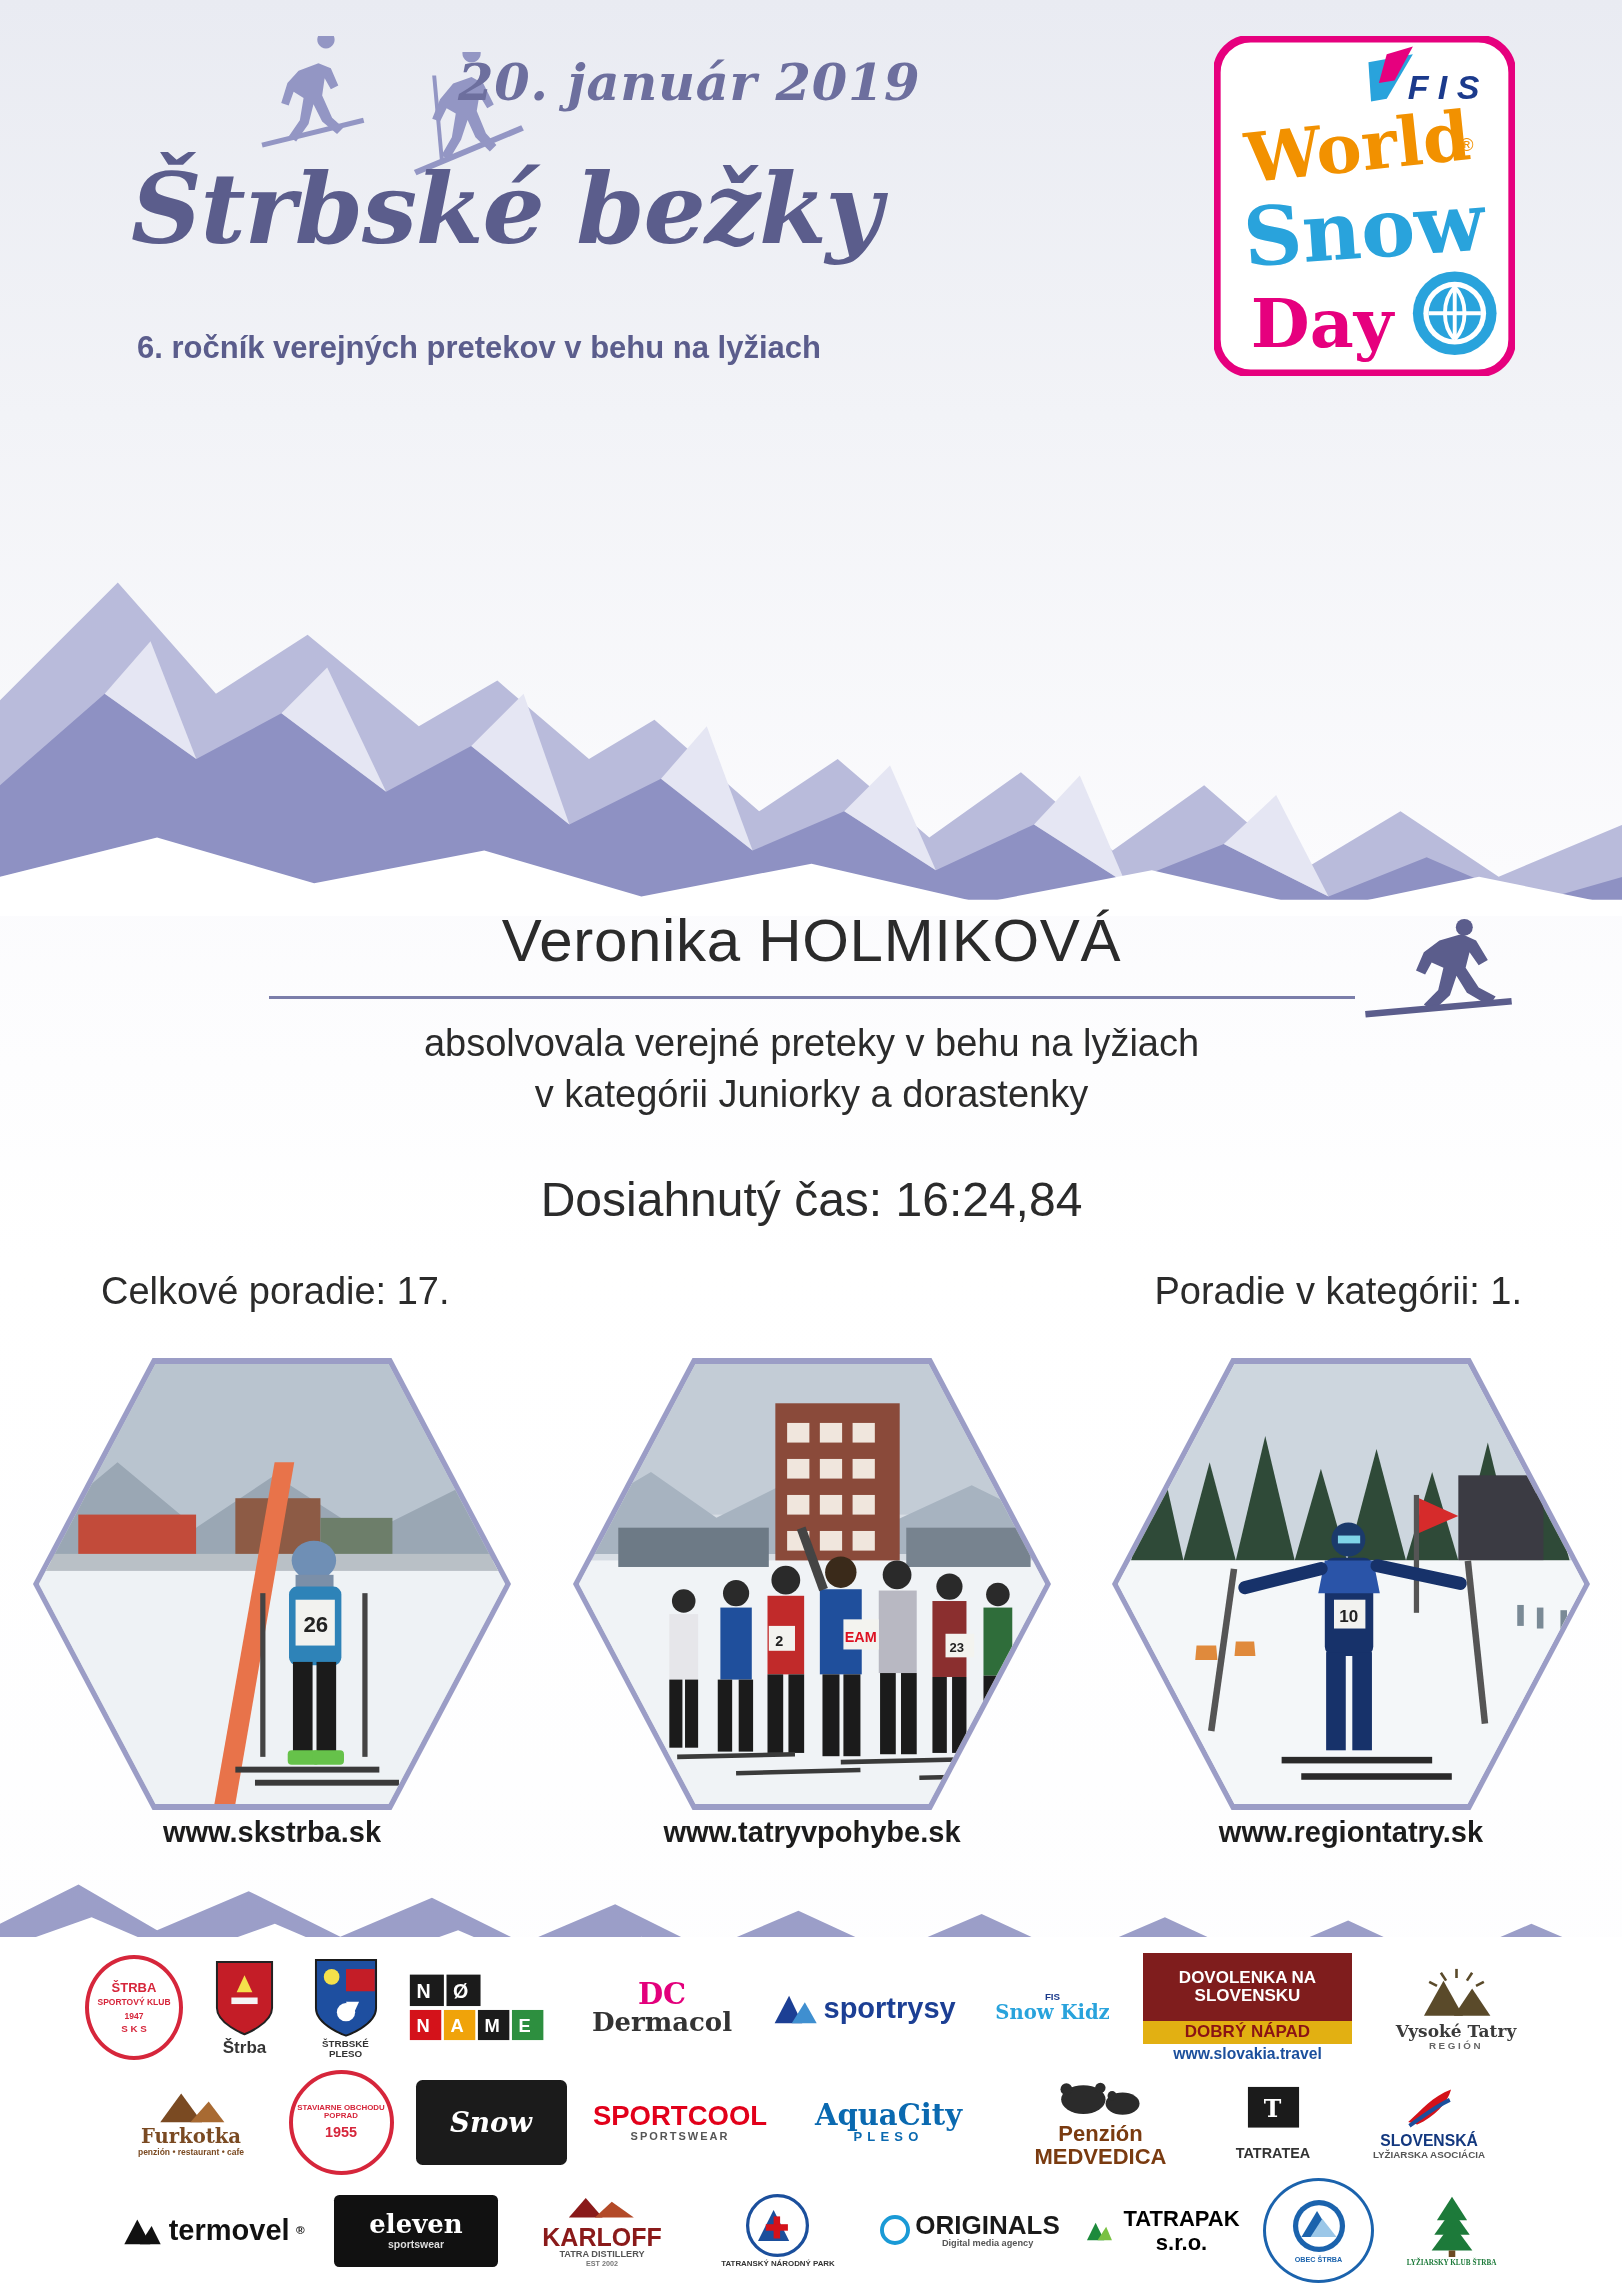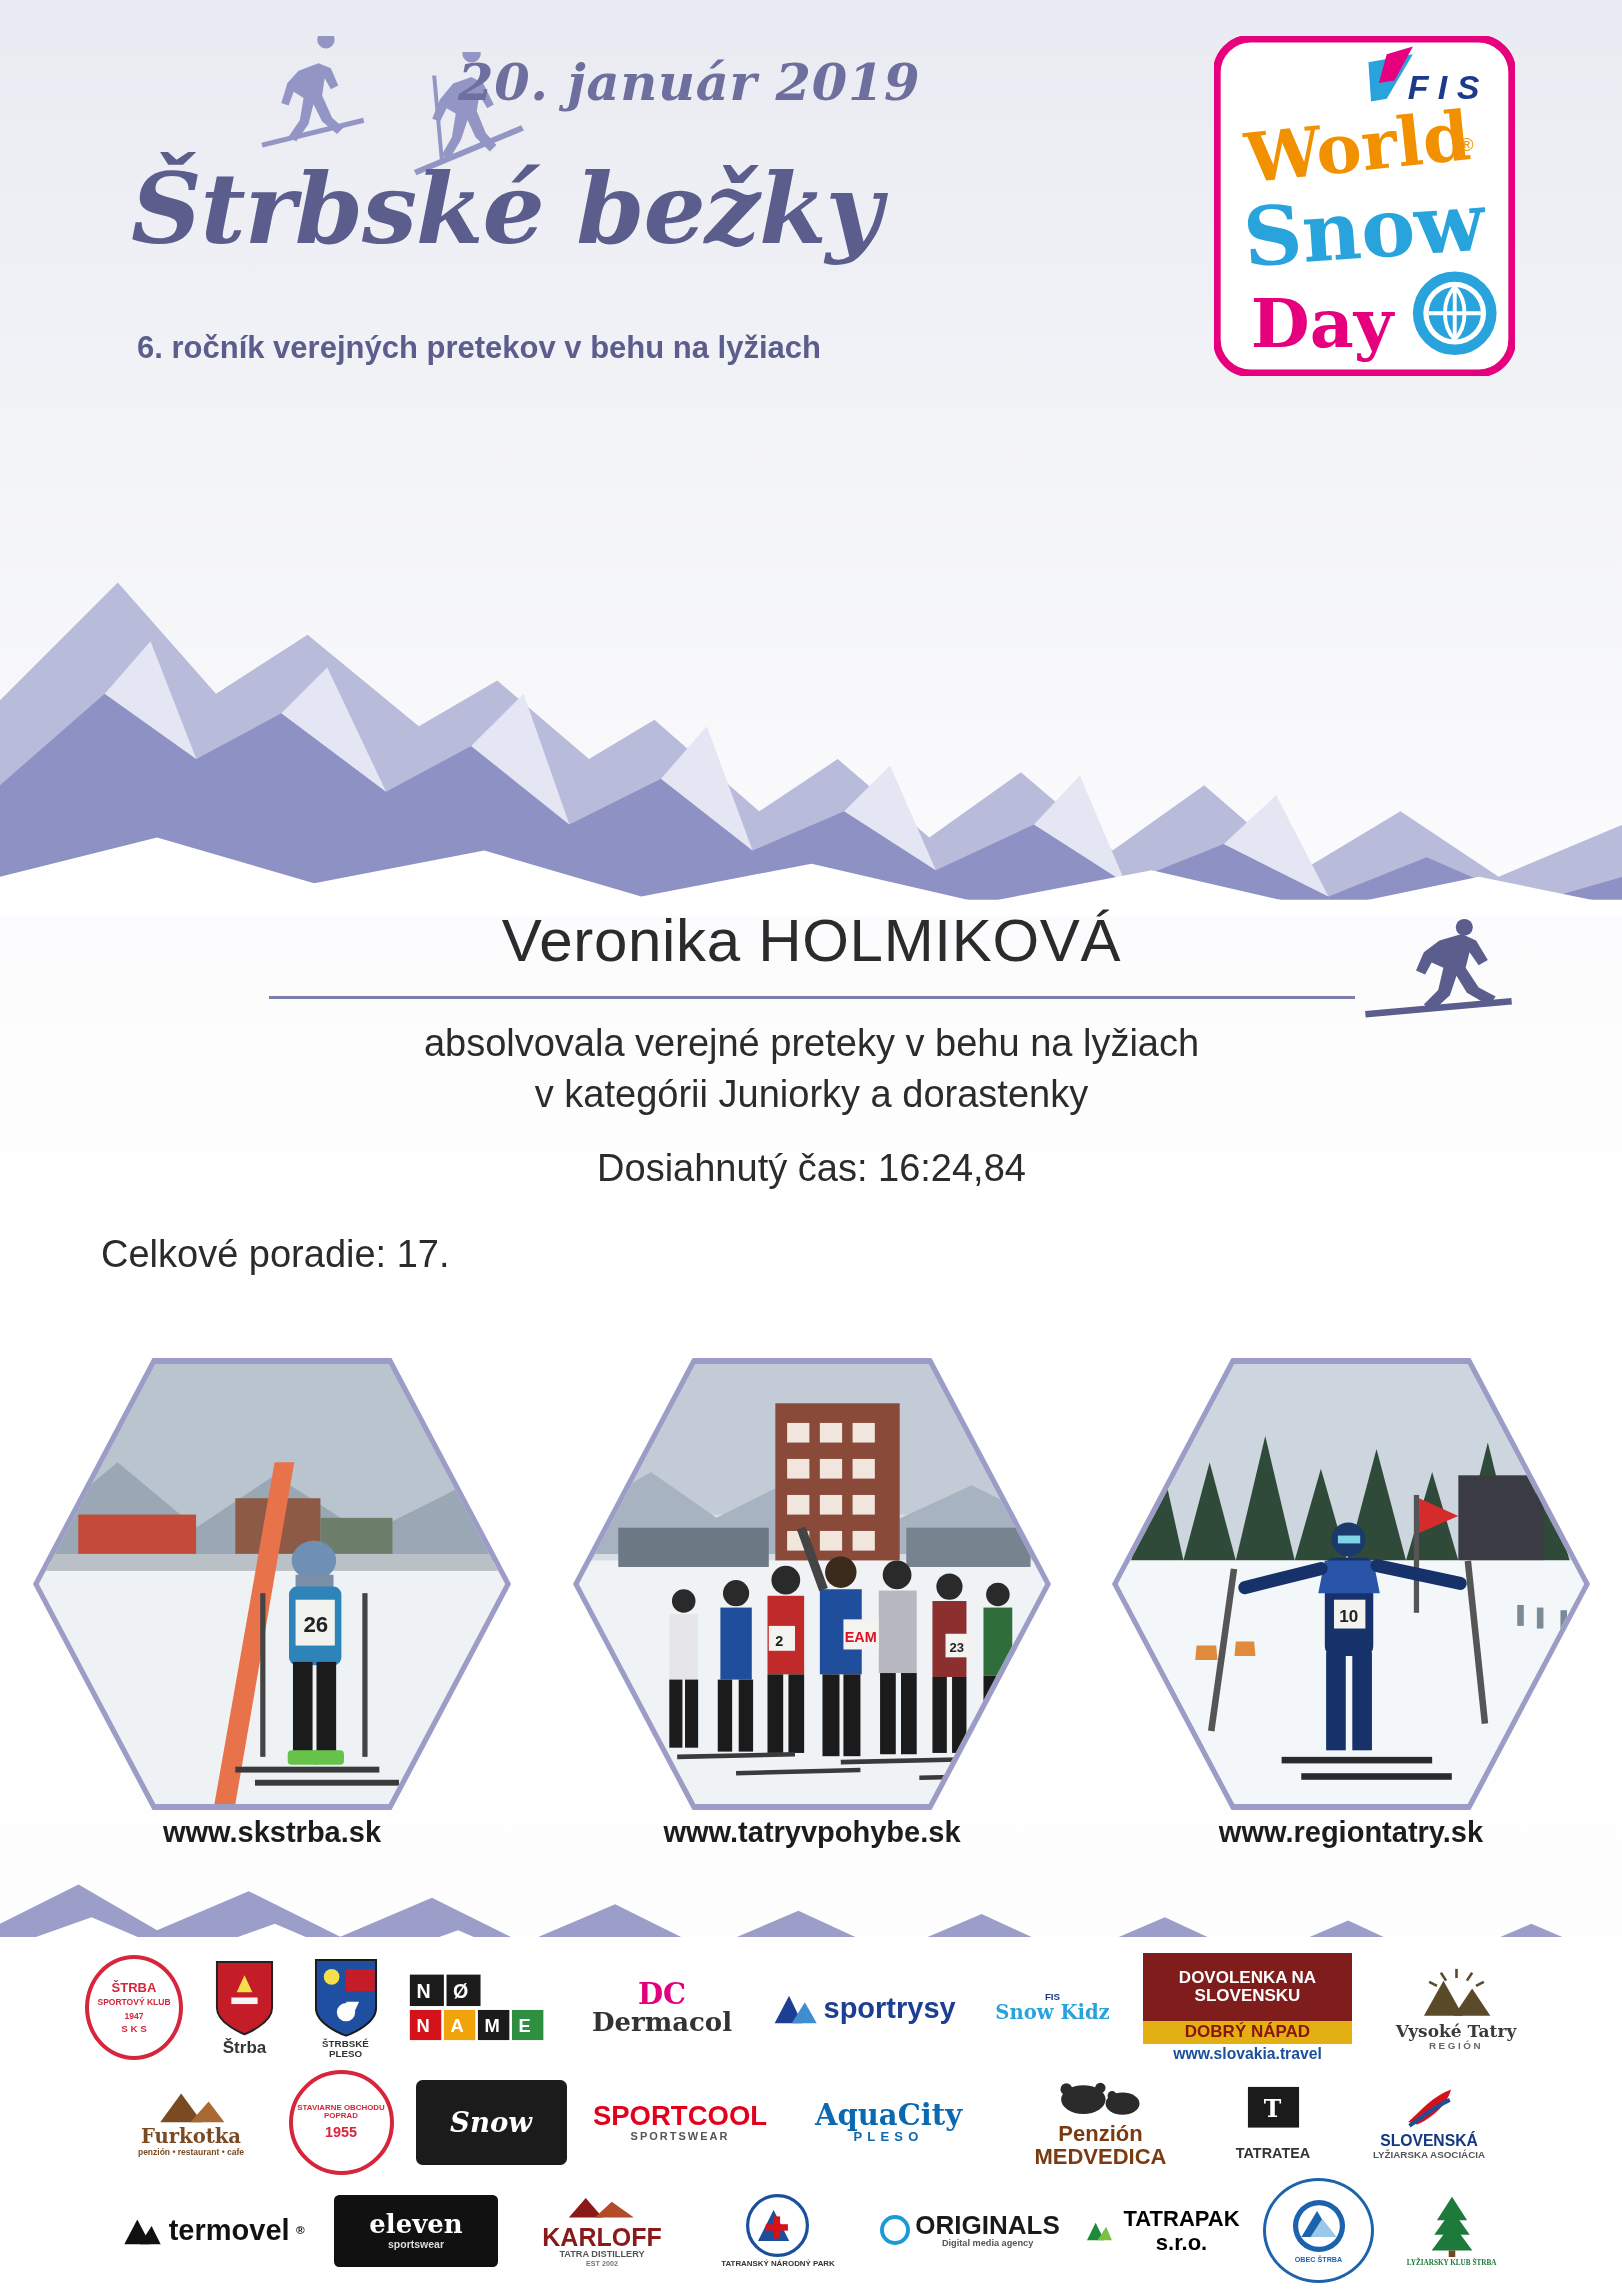--- a/index.html
+++ b/index.html
@@ -111,22 +111,22 @@
     background: #7b7eaa;
     margin: 22px auto 0 auto;
   }
   .desc {
     margin-top: 18.3px;
     font-size: 38px;
     color: #2b2b2b;
     line-height: 1.35;
   }
   .time-line {
-    margin-top: 27px;
-    font-size: 38px;
+    margin-top: 52px;
+    font-size: 48px;
     color: #2b2b2b;
     text-align: center;
   }
   .ranks {
     position: relative;
     margin-top: 43px;
     width: 1623px;
     height: 52px;
   }
   .rank-overall {
@@ -333,20 +333,21 @@
   <div class="cert">
     <div class="athlete-name">Veronika HOLMIKOVÁ</div>
     <div class="rule"></div>
     <div class="desc">
       <div>absolvovala verejné preteky v behu na lyžiach</div>
       <div>v kategórii Juniorky a dorastenky</div>
     </div>
     <div class="time-line">Dosiahnutý čas: 16:24,84</div>
     <div class="ranks">
       <div class="rank-overall">Celkové poradie: 17.</div>
+      <div class="rank-cat">Poradie v kategórii: 1.</div>
     </div>
   </div>
 
   <div class="photos">
 
     <div class="photo-wrap p1">
       <div class="hex-outer"></div>
       <div class="hex-inner">
         <svg width="466" height="440" viewBox="0 0 712 672" preserveAspectRatio="none">
           <rect width="712" height="672" fill="#cfd6de"></rect>

